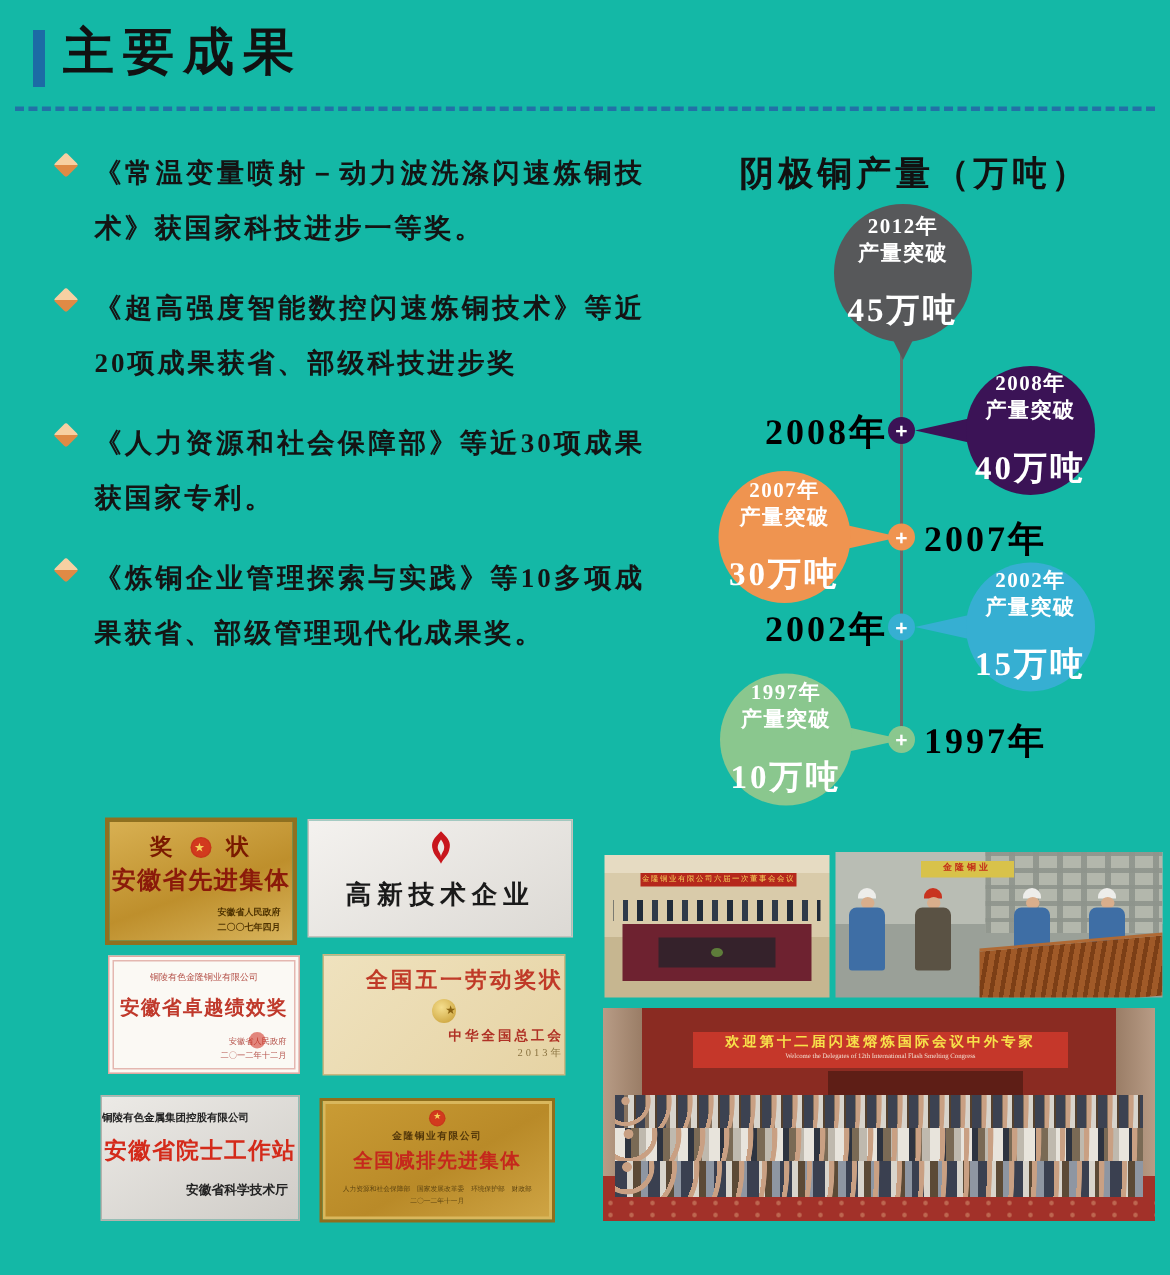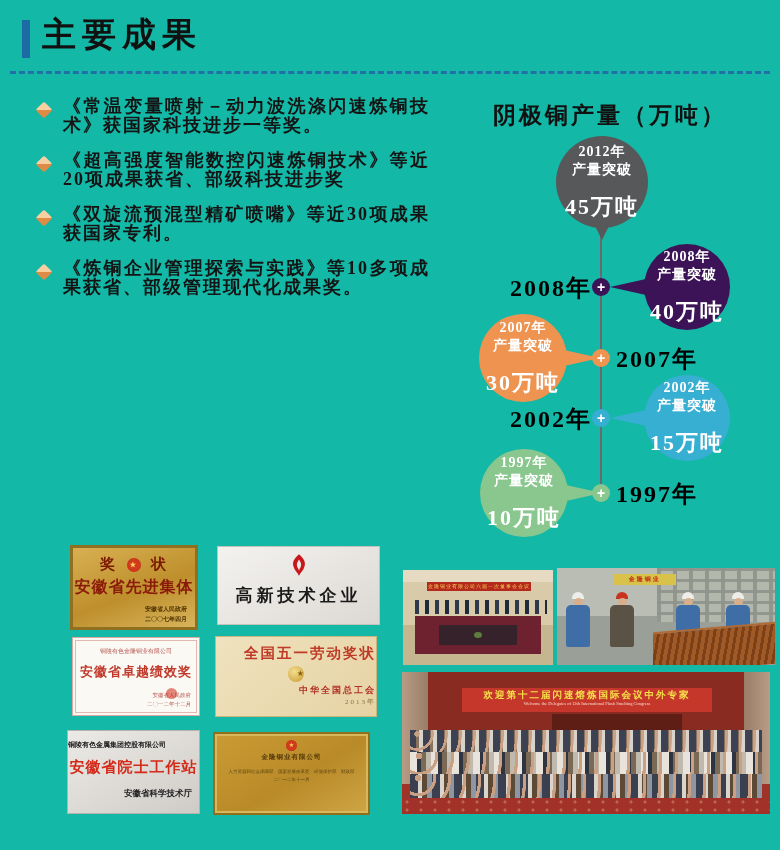--- a/index.html
+++ b/index.html
@@ -13,21 +13,21 @@
   .page-title { position:absolute; left:42px; top:12px; margin:0; font-size:34px; font-weight:bold; letter-spacing:6px; color:#111; }
   .dashed-rule { position:absolute; left:10px; top:71px; width:760px; border-top:3px dashed #2271A6; }
 
   
   .achievements { position:absolute; left:36px; top:97px; width:394px; }
   .achv { display:flex; margin-bottom:16px; }
   .diamond {
     flex:none; width:12px; height:12px; margin:7px 13px 0 2px; transform:rotate(45deg);
     background:linear-gradient(135deg,#F7D0A2 0 50%,#DF8A45 50% 100%); border-radius:2px;
   }
-  .achv-text { margin:0; font-size:18px; line-height:19px; letter-spacing:2px; font-weight:bold; color:#141414; text-align:justify; }
+  .achv-text { margin:0; font-size:18px; line-height:37px; letter-spacing:2px; font-weight:bold; color:#141414; text-align:justify; }
 
   
   .chart { position:absolute; left:440px; top:98px; width:340px; height:452px; }
   .chart-title { position:absolute; left:0; right:0; top:2px; text-align:center; font-size:23px; font-weight:bold; letter-spacing:3px; color:#111; }
   .tl-line { position:absolute; left:160px; top:132px; width:2px; height:263px; background:#6A6A6A; }
 
   .bubble {
     position:absolute; border-radius:50%; color:#fff; display:flex; flex-direction:column;
     align-items:center; justify-content:center; text-align:center; font-weight:bold; line-height:1.3; z-index:3;
   }
@@ -61,21 +61,21 @@
 
   
   .cert { position:absolute; box-sizing:border-box; overflow:hidden; }
   .c-advanced { left:70px; top:545px; width:128px; height:85px;
     background:linear-gradient(160deg,#D8B052,#BE8F2C 55%,#D8B45C); border:3px solid #8F7020; }
   .c-adv-row { display:flex; justify-content:center; align-items:center; gap:10px; margin-top:7px; font-size:15px; font-weight:bold; color:#7B1A00; letter-spacing:2px; }
   .emblem-small { width:14px; height:14px; border-radius:50%; background:radial-gradient(circle,#D23A1E 55%,#A8220C); color:#F5D05A; font-size:7px; line-height:14px; text-align:center; }
   .c-adv-main { text-align:center; font-size:16px; font-weight:bold; color:#8B1A0A; letter-spacing:1px; margin-top:3px; }
   .c-adv-sub { text-align:right; padding-right:8px; margin-top:7px; font-size:6px; line-height:1.6; color:#4F3300; font-weight:bold; }
 
-  .c-hightech { left:217px; top:546px; width:163px; height:79px;
+  .c-hightech { left:205px; top:546px; width:177px; height:79px;
     background:linear-gradient(150deg,#F4F2EF,#DCD9D4); border:1px solid #C5C2BC; text-align:center; }
   .c-ht-main { font-size:17px; font-weight:bold; color:#1A1A1A; letter-spacing:4px; margin-top:4px; }
 
   .c-excellence { left:72px; top:637px; width:128px; height:79px; background:#FBF9F4;
     border:1px solid #DFA9A2; box-shadow:inset 0 0 0 2px #FBF9F4, inset 0 0 0 3px #E4B7B0; }
   .c-ex-top { text-align:center; font-size:6px; color:#B5524A; margin-top:9px; letter-spacing:0; }
   .c-ex-main { text-align:center; font-size:13px; font-weight:bold; color:#C0392B; letter-spacing:1px; margin-top:7px; }
   .c-ex-sub { position:relative; text-align:right; padding-right:8px; margin-top:10px; font-size:5.5px; line-height:1.7; color:#B5524A; }
   .c-ex-seal { position:absolute; right:22px; top:-3px; width:11px; height:11px; border-radius:50%; background:rgba(205,40,25,.55); }
 
@@ -166,21 +166,21 @@
     <div class="achv">
       <span class="diamond"></span>
       <p class="achv-text">《常温变量喷射－动力波洗涤闪速炼铜技术》获国家科技进步一等奖。</p>
     </div>
     <div class="achv">
       <span class="diamond"></span>
       <p class="achv-text">《超高强度智能数控闪速炼铜技术》等近20项成果获省、部级科技进步奖</p>
     </div>
     <div class="achv">
       <span class="diamond"></span>
-      <p class="achv-text">《双旋流预混型精矿喷嘴》等近30项成果获国家专利。</p>
+      <p class="achv-text">《人力资源和社会保障部》等近30项成果获国家专利。</p>
     </div>
     <div class="achv">
       <span class="diamond"></span>
       <p class="achv-text">《炼铜企业管理探索与实践》等10多项成果获省、部级管理现代化成果奖。</p>
     </div>
   </div>
 
   <div class="chart">
     <div class="chart-title">阴极铜产量（万吨）</div>
     <div class="tl-line"></div>
@@ -267,20 +267,21 @@
 
   <div class="cert c-academician">
     <div class="c-ac-top">铜陵有色金属集团控股有限公司</div>
     <div class="c-ac-main">安徽省院士工作站</div>
     <div class="c-ac-sub">安徽省科学技术厅</div>
   </div>
 
   <div class="cert c-emission">
     <div class="c-em-emblem">★</div>
     <div class="c-em-org">金隆铜业有限公司</div>
+    <div class="c-em-main">全国减排先进集体</div>
     <div class="c-em-sub">
       <div>人力资源和社会保障部　国家发展改革委　环境保护部　财政部</div>
       <div>二〇一二年十一月</div>
     </div>
   </div>
 
   <div class="photo ph-meeting">
     <div class="p1-banner">金隆铜业有限公司六届一次董事会会议</div>
     <div class="p1-people"></div>
     <div class="p1-table">

